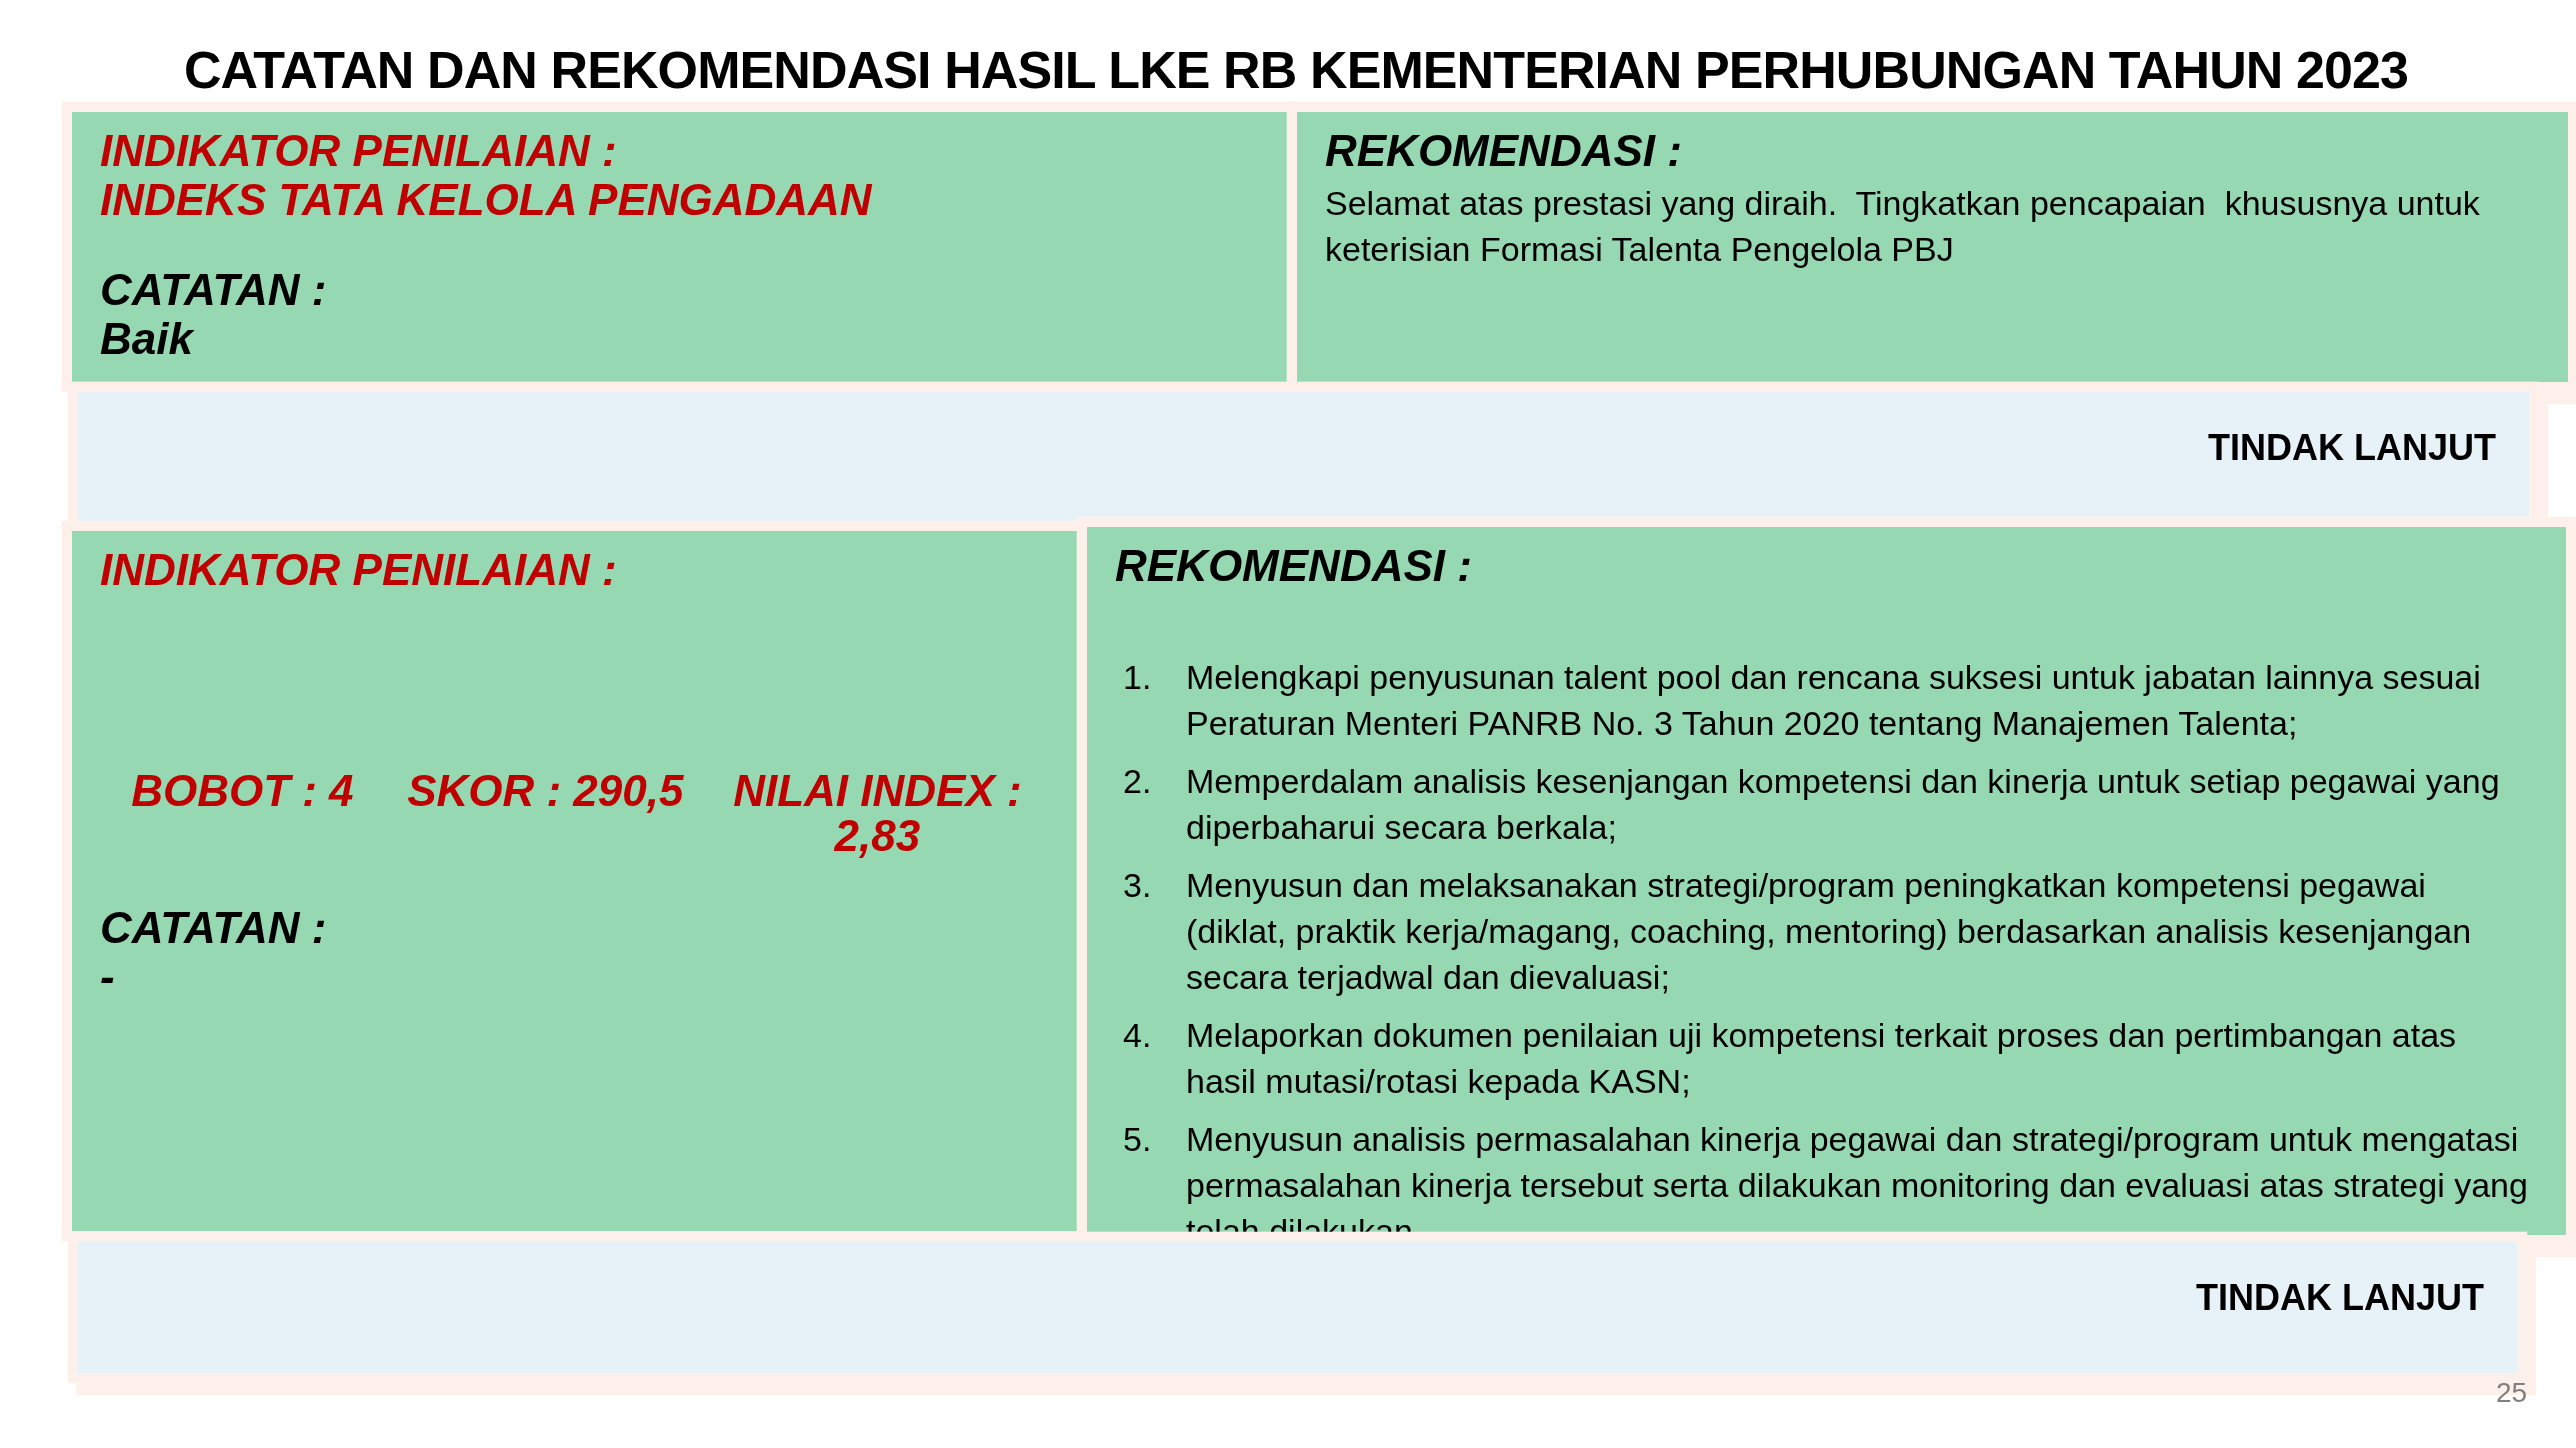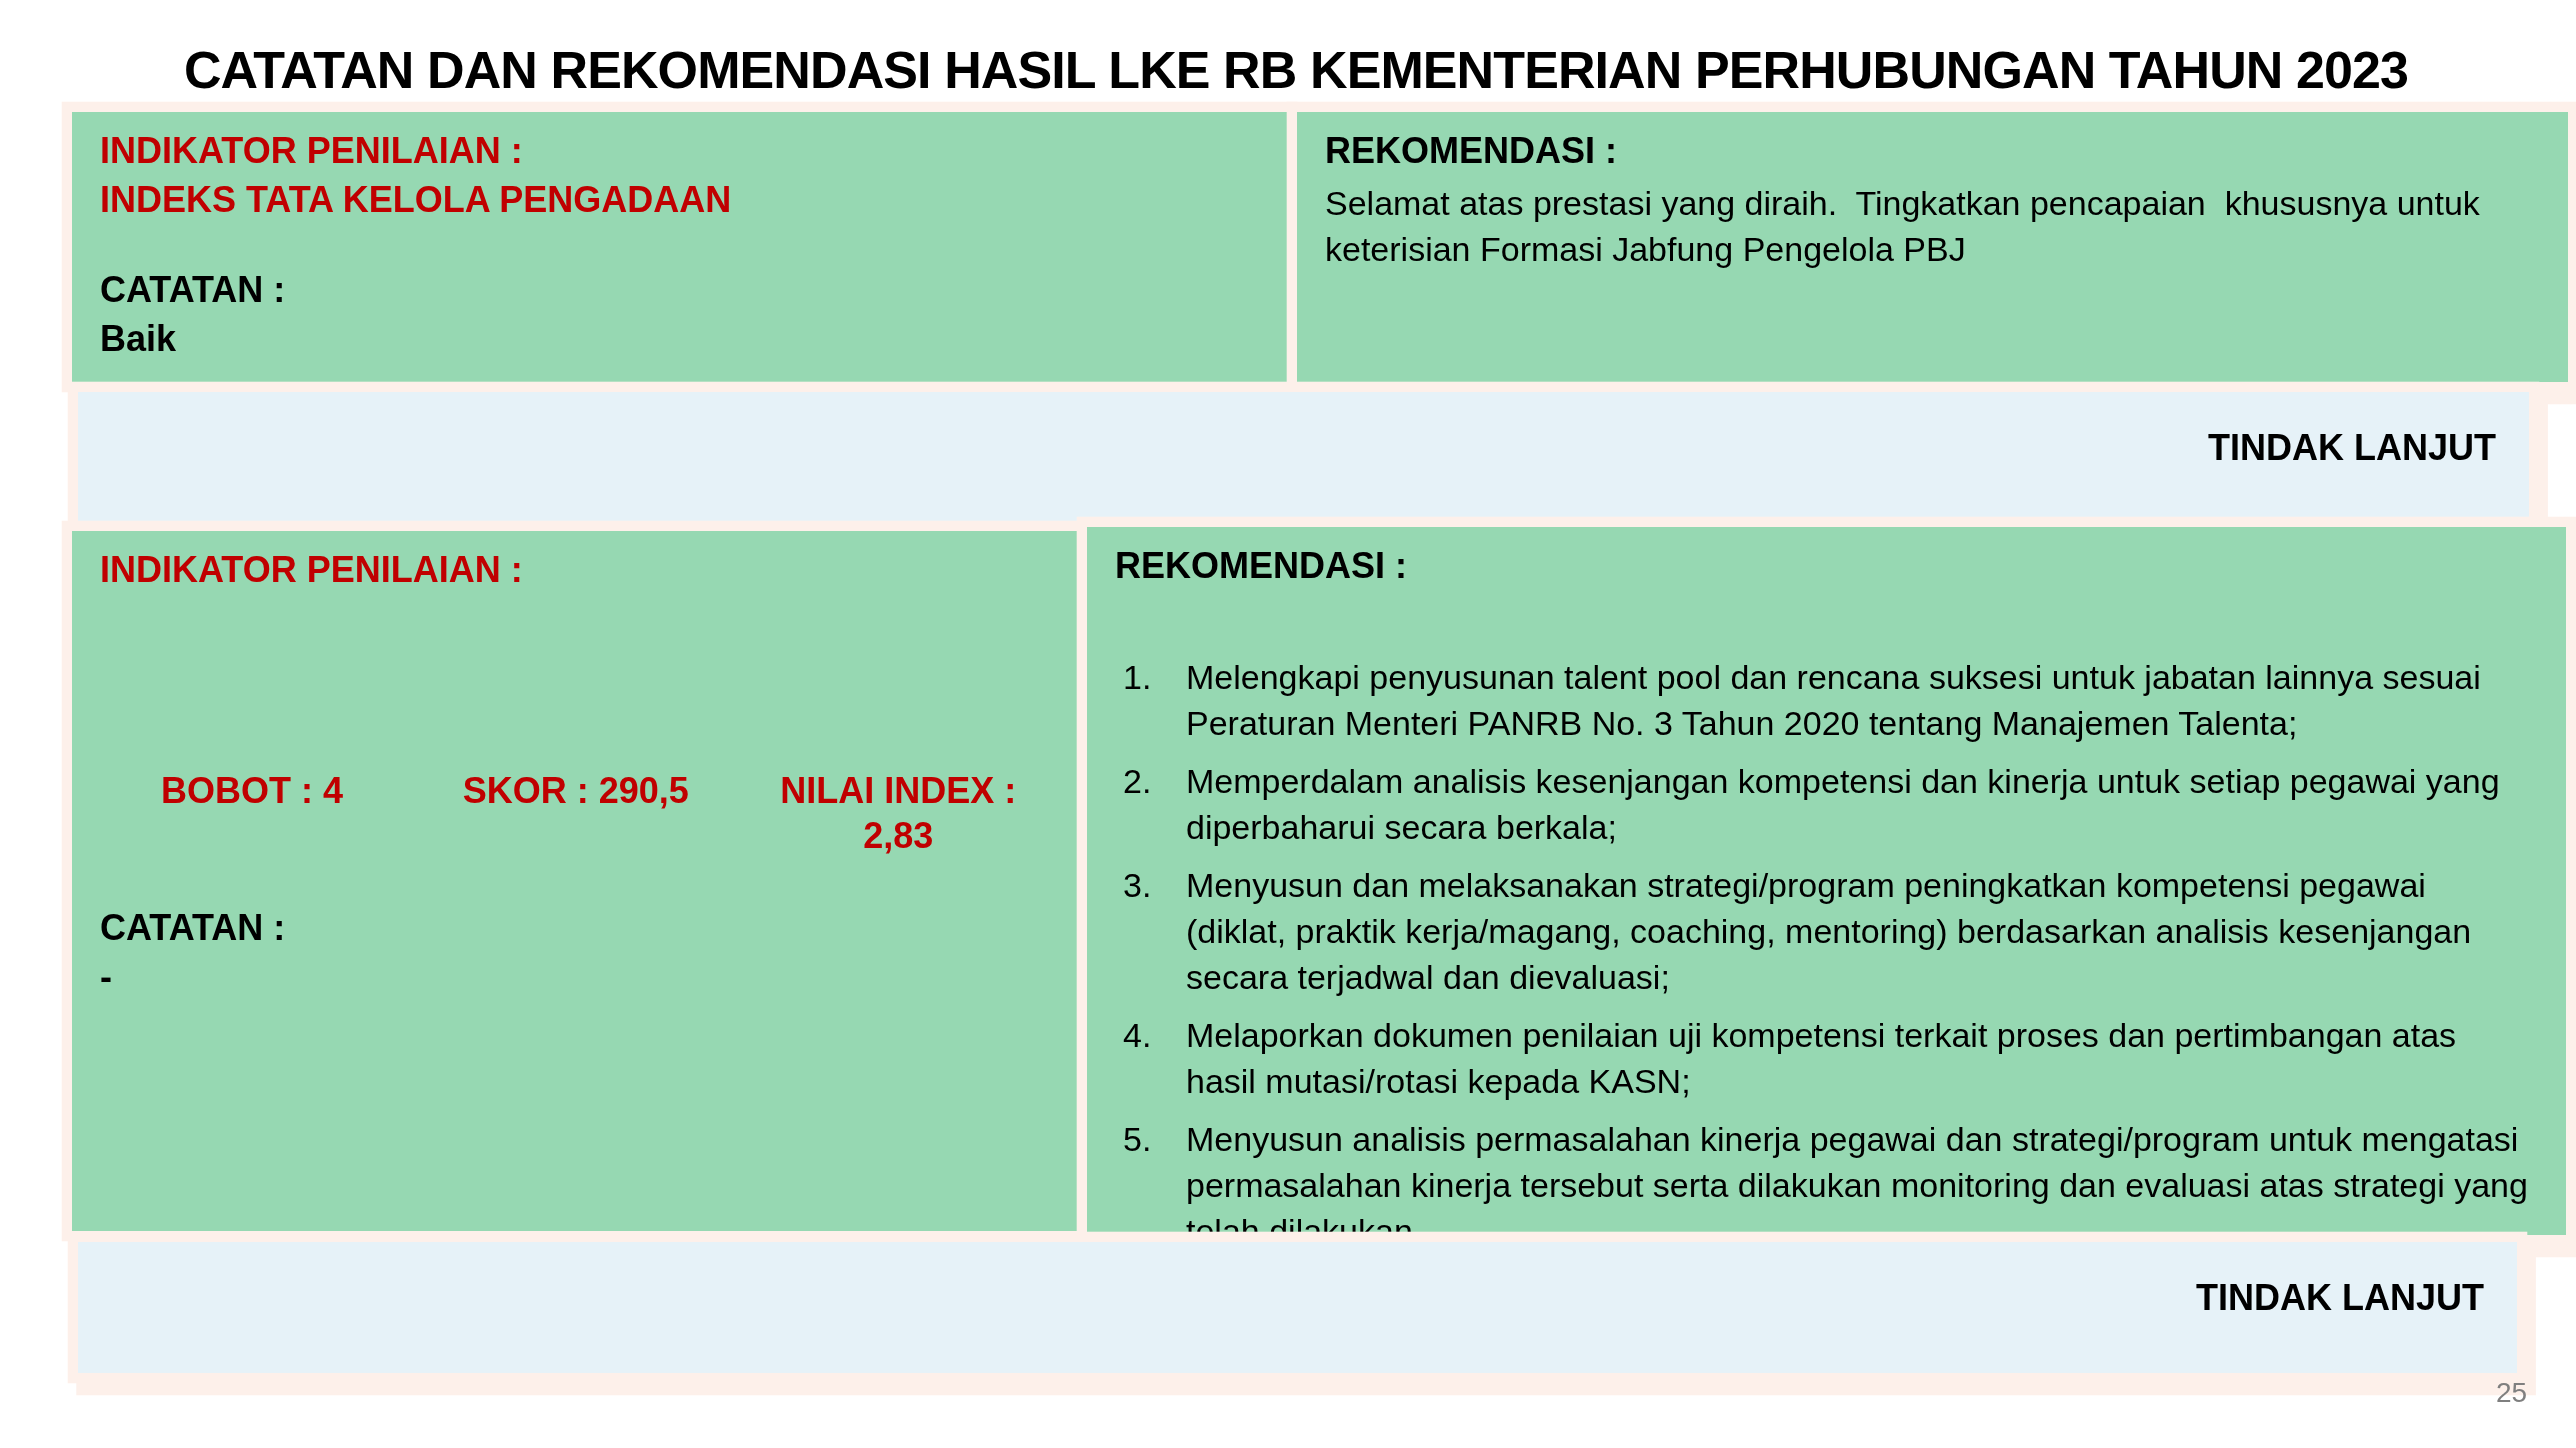--- a/index.html
+++ b/index.html
@@ -30,21 +30,21 @@
     background:var(--green);
     box-shadow:0 0 0 10.3px var(--pink), 8.6px 12px 0 10.3px var(--pink);
     padding:12px 24px;
   }
   .blue-box{
     background:var(--blue);
     box-shadow:0 0 0 10.3px var(--pink), 8.6px 12px 0 10.3px var(--pink);
     padding:27px 29px;
     text-align:right;
   }
-  .hdr{font-size:36px;font-weight:bold;line-height:45px;}
+  .hdr{font-size:44px;font-weight:bold;line-height:45px;font-style:italic;}
   .red{color:var(--red);}
   .metrics{display:flex;}
   .metrics .c1{width:319px;}
   .metrics .c2{width:361px;}
   .prose{font-size:34px;line-height:46px;white-space:pre-wrap;}
   .mt-blank{margin-top:45px;}
 
   
   .box-pengadaan{left:56px;top:96px;width:1215px;height:270px;}
   
@@ -85,21 +85,21 @@
 
   <div class="box green-box box-pengadaan">
     <div class="hdr red">INDIKATOR PENILAIAN :</div>
     <div class="hdr red">INDEKS TATA KELOLA PENGADAAN</div>
     <div class="hdr mt-blank">CATATAN :</div>
     <div class="hdr">Baik</div>
   </div>
 
   <div class="box green-box box-rek-pengadaan">
     <div class="hdr">REKOMENDASI :</div>
-    <div class="prose">Selamat atas prestasi yang diraih.  Tingkatkan pencapaian  khususnya untuk keterisian Formasi Jabfung Pengelola PBJ</div>
+    <div class="prose">Selamat atas prestasi yang diraih.  Tingkatkan pencapaian  khususnya untuk keterisian Formasi Talenta Pengelola PBJ</div>
   </div>
 
   <div class="box blue-box box-tindak1">
     <div class="bl">TINDAK LANJUT</div>
   </div>
 
   <div class="box green-box box-merit">
     <div class="hdr red">INDIKATOR PENILAIAN :</div>
     <div class="metrics hdr red">
       <span class="c1">BOBOT : 4</span>

